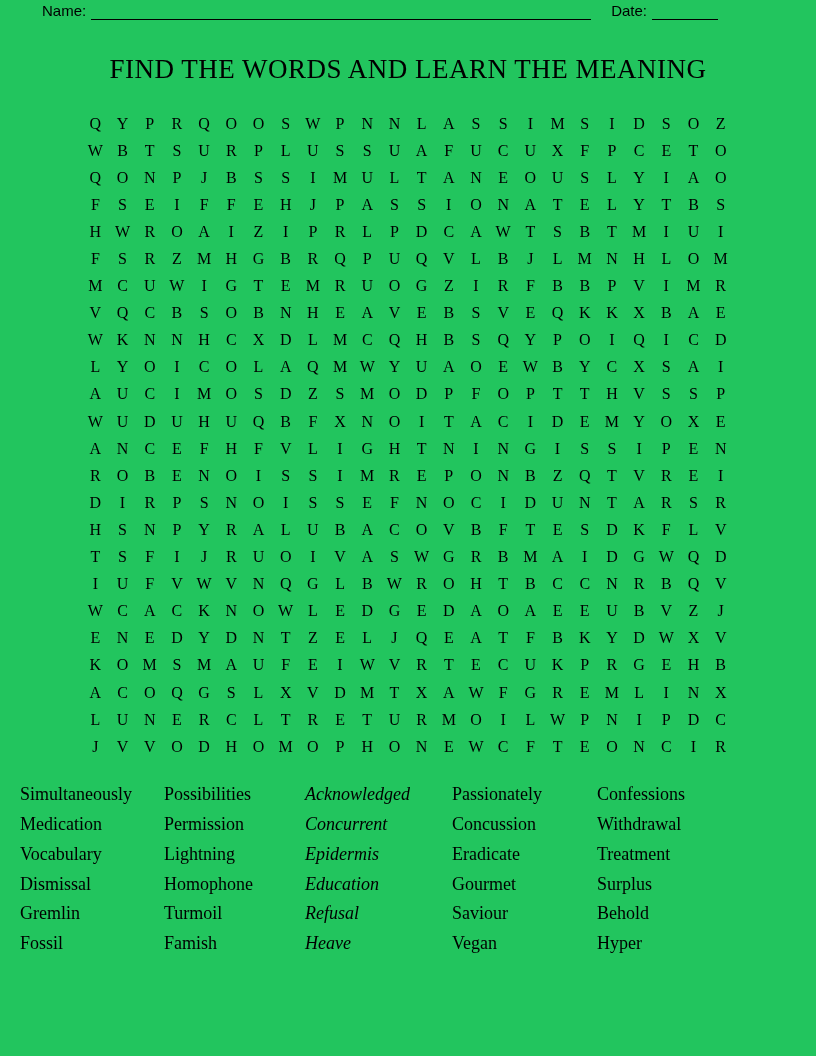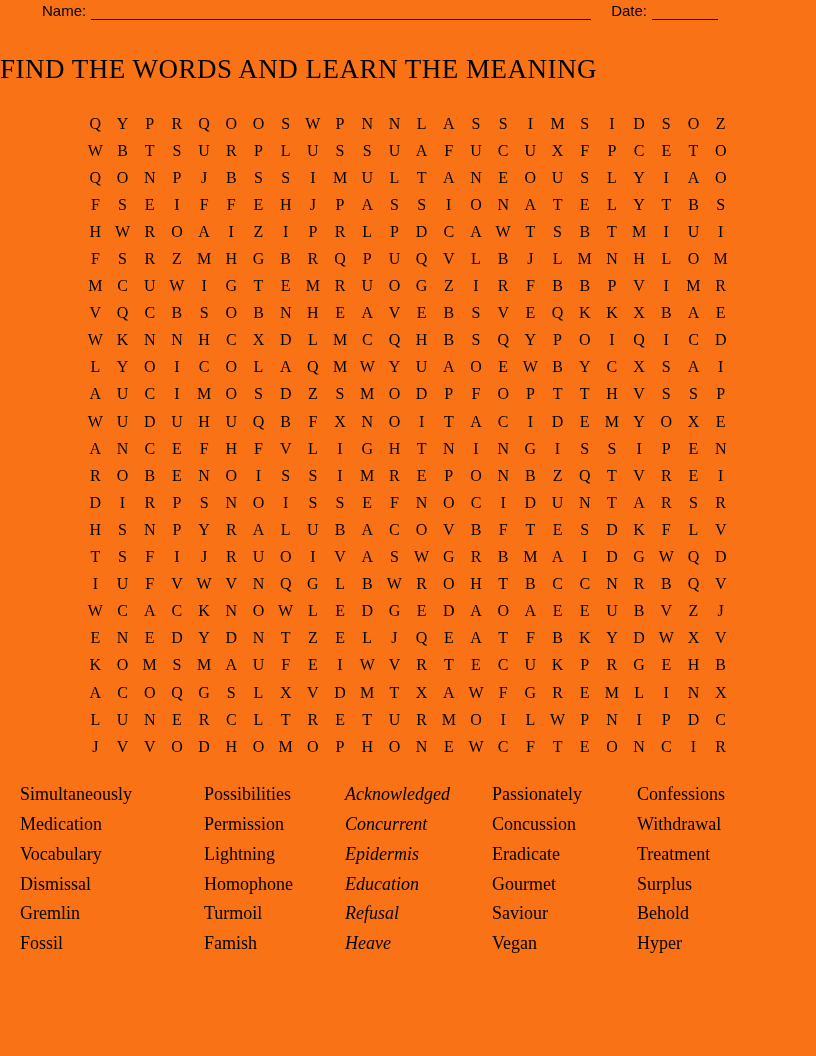--- a/index.html
+++ b/index.html
@@ -1,19 +1,19 @@
 <!DOCTYPE html>
 <html><head>
 <meta charset="utf-8">
 <style>
   html, body { margin: 0; padding: 0; background: #ffffff; }
   .page {
     width: 816px;
     height: 1056px;
-    background: #f97316;
+    background: #22c55e;
     color: #000000;
     box-sizing: border-box;
     padding-top: 2px;
     overflow: hidden;
     position: relative;
   }
 
   
   .header-row {
     display: flex;
@@ -27,21 +27,21 @@
   .fill-line { border-bottom: 1px solid #000; height: 15px; display: inline-block; }
   .name-line { width: 500px; margin-left: 5px; }
   .date-label { margin-left: 20px; }
   .date-line { width: 66px; margin-left: 5px; }
 
   
   .title {
     font-family: "Liberation Serif", serif;
     font-weight: 400;
     font-size: 27px;
-    text-align: left;
+    text-align: center;
     margin: 34px 0 8px 0;
     letter-spacing: 0.5px;
   }
 
   
   .grid {
     display: grid;
     grid-template-columns: repeat(24, 27.2px);
     grid-auto-rows: 27.1px;
     width: max-content;
@@ -57,21 +57,21 @@
 
   
   .words {
     display: flex;
     padding-left: 20px;
     margin-top: 20px;
     font-family: "Liberation Serif", serif;
     font-size: 18px;
   }
   .word-col:nth-child(1) { width: 144px; }
-  .word-col:nth-child(2) { width: 141px; margin-left: 40px; }
+  .word-col:nth-child(2) { width: 141px; }
   .word-col:nth-child(3) { width: 147px; font-style: italic; }
   .word-col:nth-child(4) { width: 145px; }
   .word-col:nth-child(5) { width: auto; }
   .word { line-height: 29.8px; }
 </style>
 </head>
 <body>
 
 <div class="page">
 

